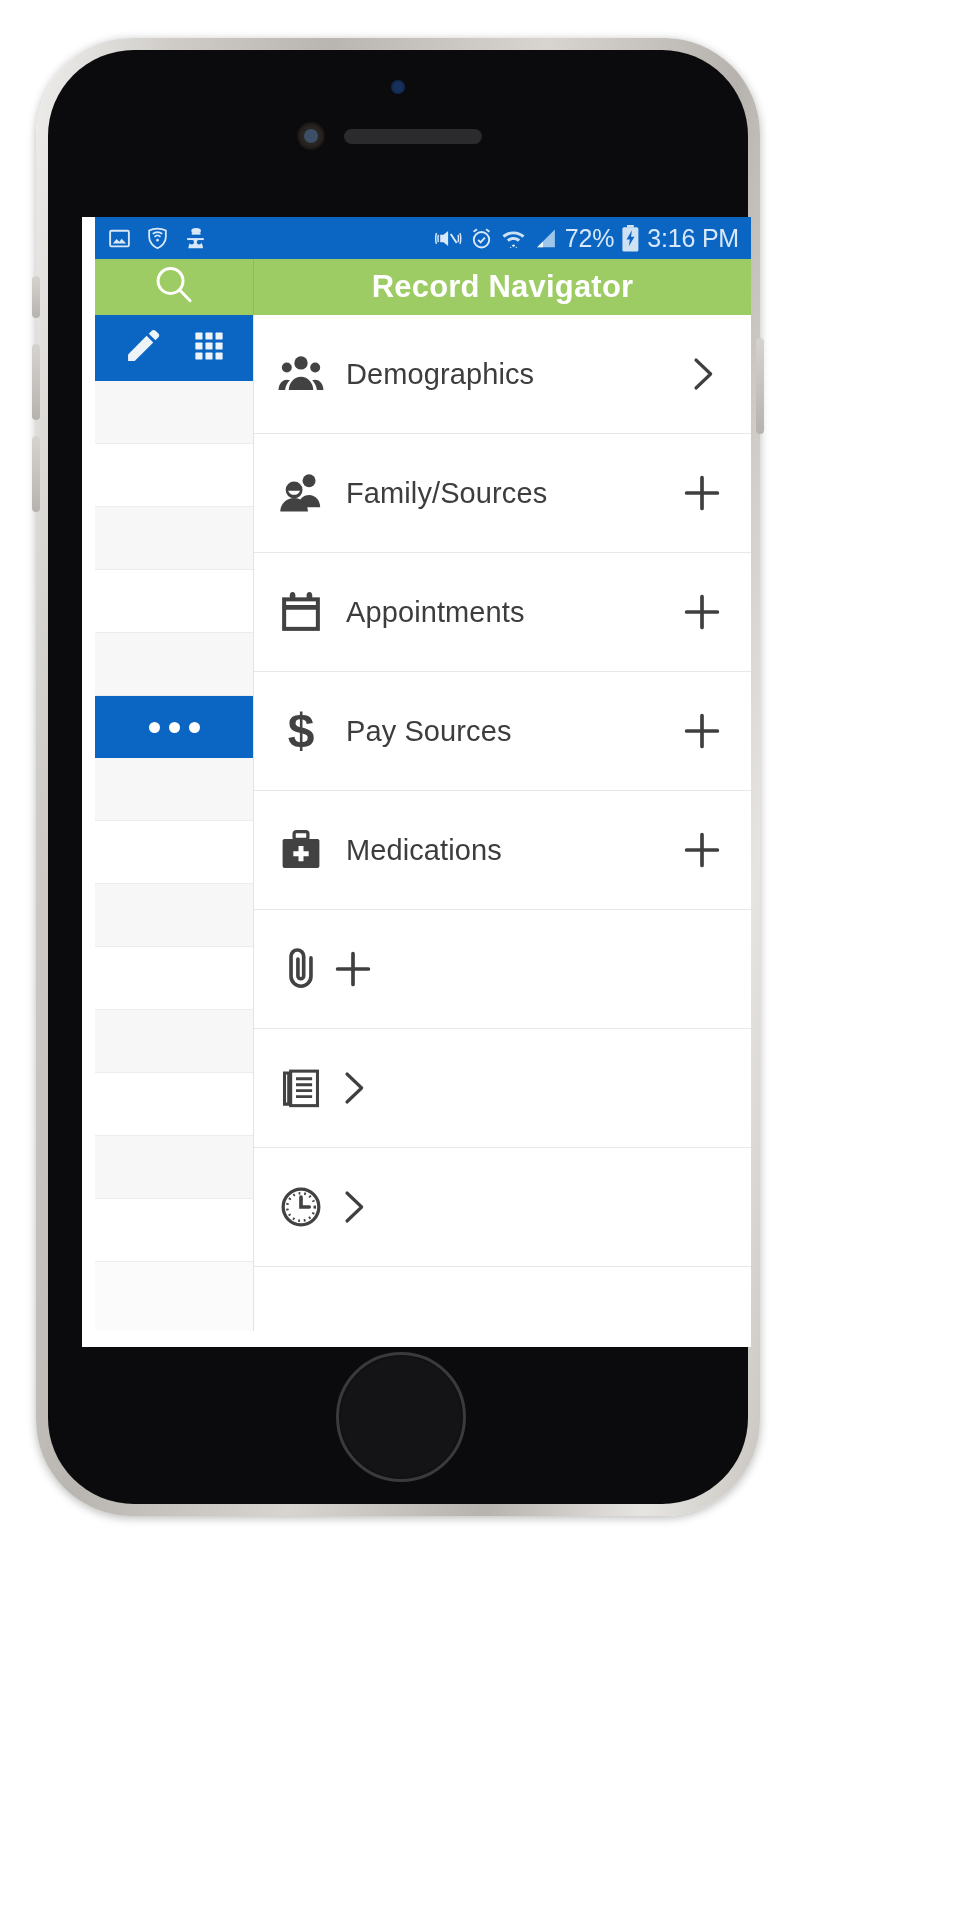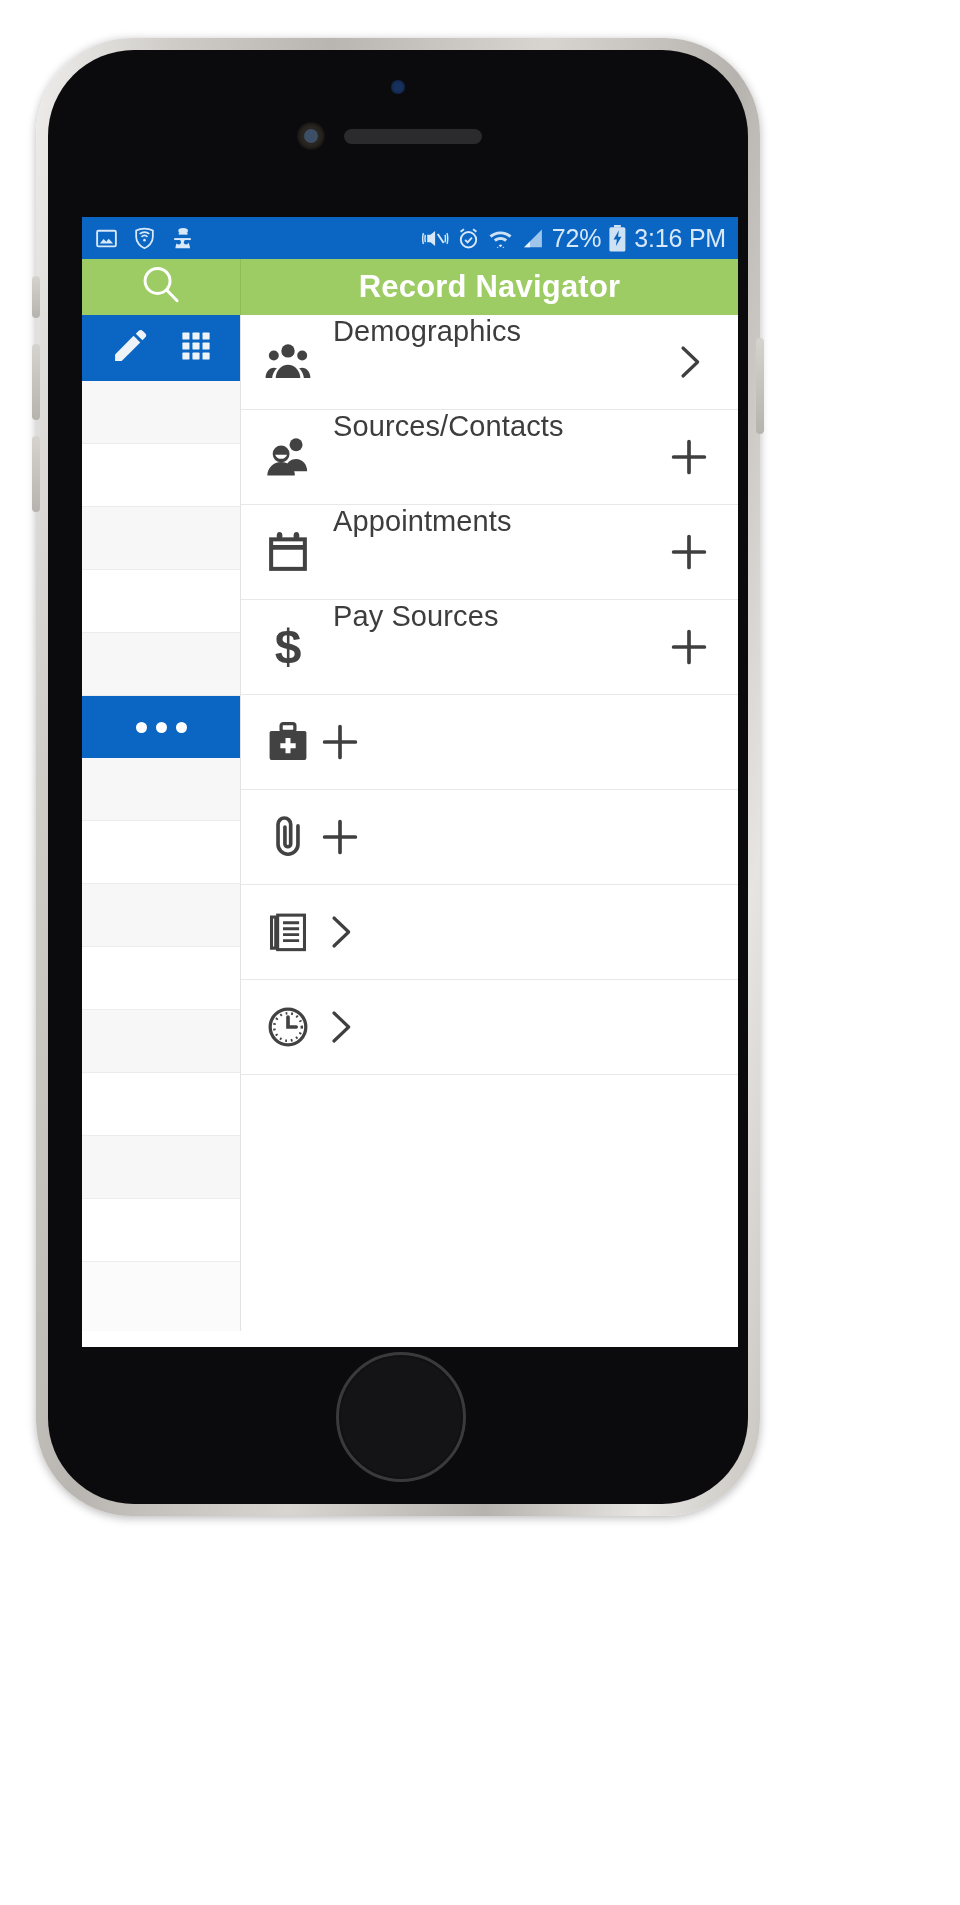--- a/index.html
+++ b/index.html
@@ -103,20 +103,21 @@
 
   
   #screen {
     position: absolute;
     left: 34px;
     top: 167px;
     width: 656px;
     height: 1130px;
     background: #ffffff;
     overflow: hidden;
+    padding-left: 13px;
   }
 
   
   #status-bar {
     height: 42px;
     background: #0b66c3;
     display: flex;
     align-items: center;
     padding: 0 12px;
     box-sizing: border-box;
@@ -200,22 +201,23 @@
     display: block;
   }
 
   
   #nav-list {
     flex: 1;
     background: #ffffff;
     border-left: 1px solid #e3e3e3;
   }
   .nav-item {
-    height: 95px;
-    display: flex;
+    height: 119px;
+    display: flex;
+    align-items: center;
     padding: 0 26px 0 18px;
     box-sizing: border-box;
     border-bottom: 1px solid #e8e8e8;
     background: #ffffff;
   }
   .nav-icon {
     width: 58px;
     min-width: 58px;
     display: flex;
     align-items: center;
@@ -415,21 +417,21 @@
             <div class="nav-item">
               <div class="nav-icon">
                 <svg xmlns="http://www.w3.org/2000/svg" width="46" height="46" viewBox="0 0 24 24" fill="#424242">
         <circle cx="16.2" cy="5.6" r="3.4"></circle>
         <path d="M10.6 17.4c.9-2.6 3.1-4.4 5.6-4.4 3.2 0 5.8 2.8 5.8 6.4h-9.2z"></path>
         <circle cx="8.4" cy="10.4" r="4.4"></circle>
         <path d="M1.2 21.6c0-3.9 3.2-7 7.2-7s7.2 3.1 7.2 7z"></path>
         <path d="M5.3 10.8a3.3 3.3 0 0 0 6.2 0z" fill="#ffffff"></path>
       </svg>
               </div>
-              <div class="nav-label">Sources/Contacts</div>
+              <div class="nav-label">Family/Sources</div>
               <div class="nav-affordance">
                 <svg xmlns="http://www.w3.org/2000/svg" width="42" height="42" viewBox="0 0 24 24" fill="none" stroke="#3f3f3f" stroke-width="2.1" stroke-linecap="round">
         <path d="M12 3.2 V20.8 M3.2 12 H20.8"></path>
       </svg>
               </div>
             </div>
             <div class="nav-item">
               <div class="nav-icon">
                 <svg xmlns="http://www.w3.org/2000/svg" width="46" height="46" viewBox="0 0 24 24" fill="none" stroke="#424242" stroke-width="2.1">
         <rect x="3.2" y="5.4" width="17.6" height="15.4"></rect>
@@ -459,20 +461,21 @@
               </div>
             </div>
             <div class="nav-item">
               <div class="nav-icon">
                 <svg xmlns="http://www.w3.org/2000/svg" width="46" height="46" viewBox="0 0 24 24">
         <rect x="8.4" y="2.4" width="7.2" height="4" rx="1.1" fill="none" stroke="#424242" stroke-width="1.7"></rect>
         <rect x="2.4" y="6.2" width="19.2" height="15.2" rx="1" fill="#424242"></rect>
         <path d="M10.7 9.9 h2.6 v2.7 h2.7 v2.6 h-2.7 v2.7 h-2.6 v-2.7 H8 v-2.6 h2.7z" fill="#ffffff"></path>
       </svg>
               </div>
+              <div class="nav-label">Medications</div>
               <div class="nav-affordance">
                 <svg xmlns="http://www.w3.org/2000/svg" width="42" height="42" viewBox="0 0 24 24" fill="none" stroke="#3f3f3f" stroke-width="2.1" stroke-linecap="round">
         <path d="M12 3.2 V20.8 M3.2 12 H20.8"></path>
       </svg>
               </div>
             </div>
             <div class="nav-item">
               <div class="nav-icon">
                 <svg xmlns="http://www.w3.org/2000/svg" width="46" height="46" viewBox="0 0 24 24" fill="none" stroke="#424242" stroke-width="1.9" stroke-linecap="round">
         <path d="M17.2 6.2 v9.6 a5.2 5.2 0 0 1 -10.4 0 V5.4 a3.3 3.3 0 0 1 6.6 0 v10.2 a1.5 1.5 0 0 1 -3 0 V6.8"></path>

